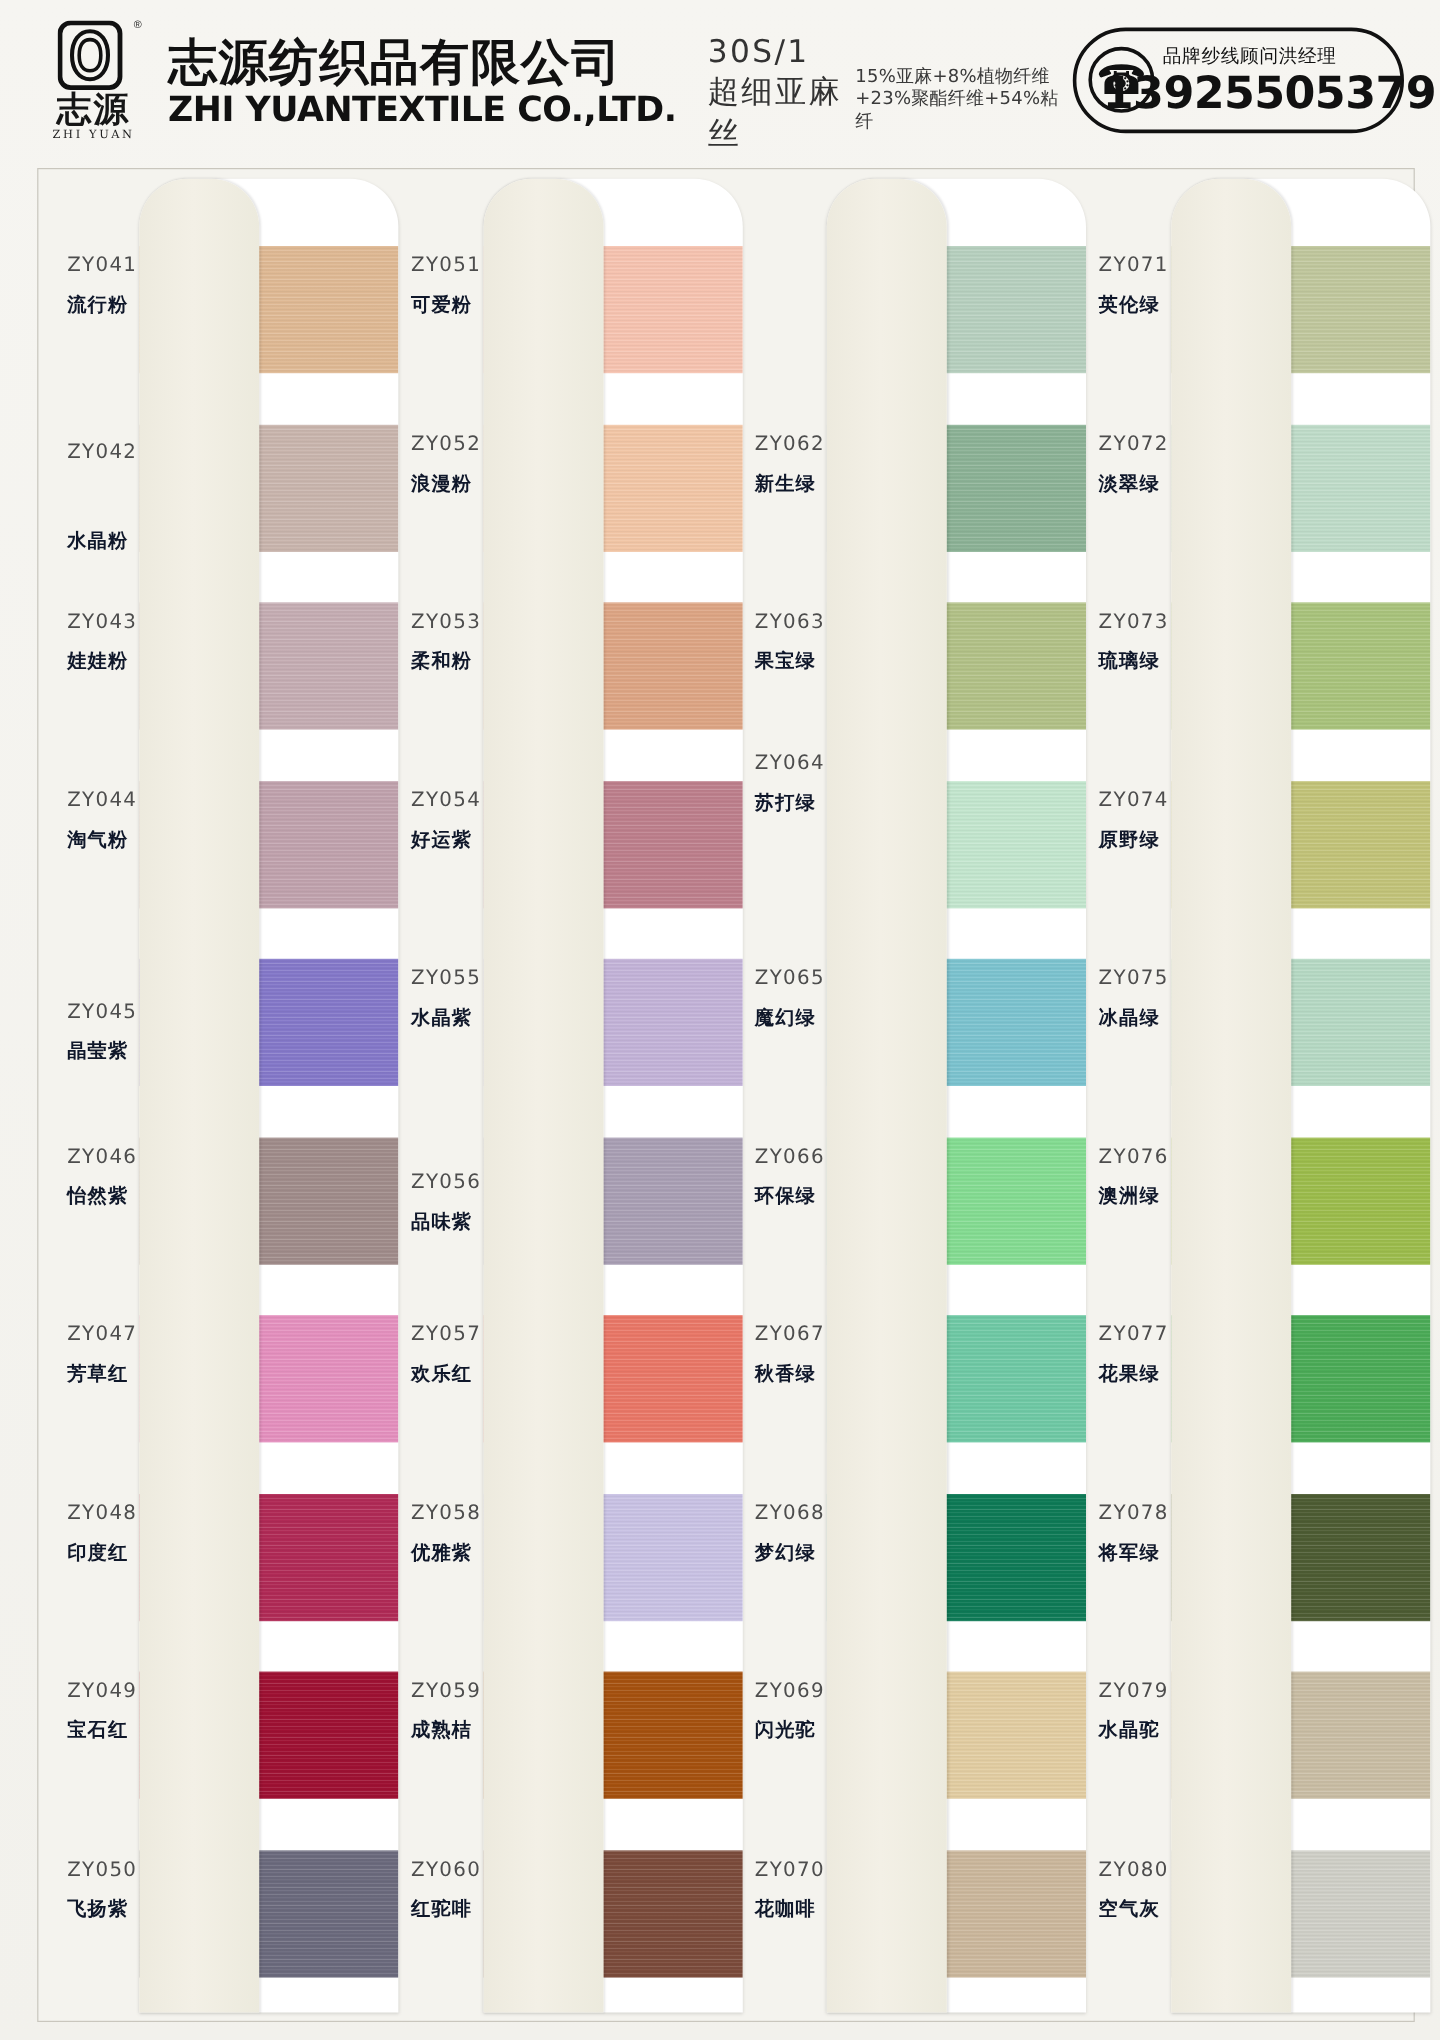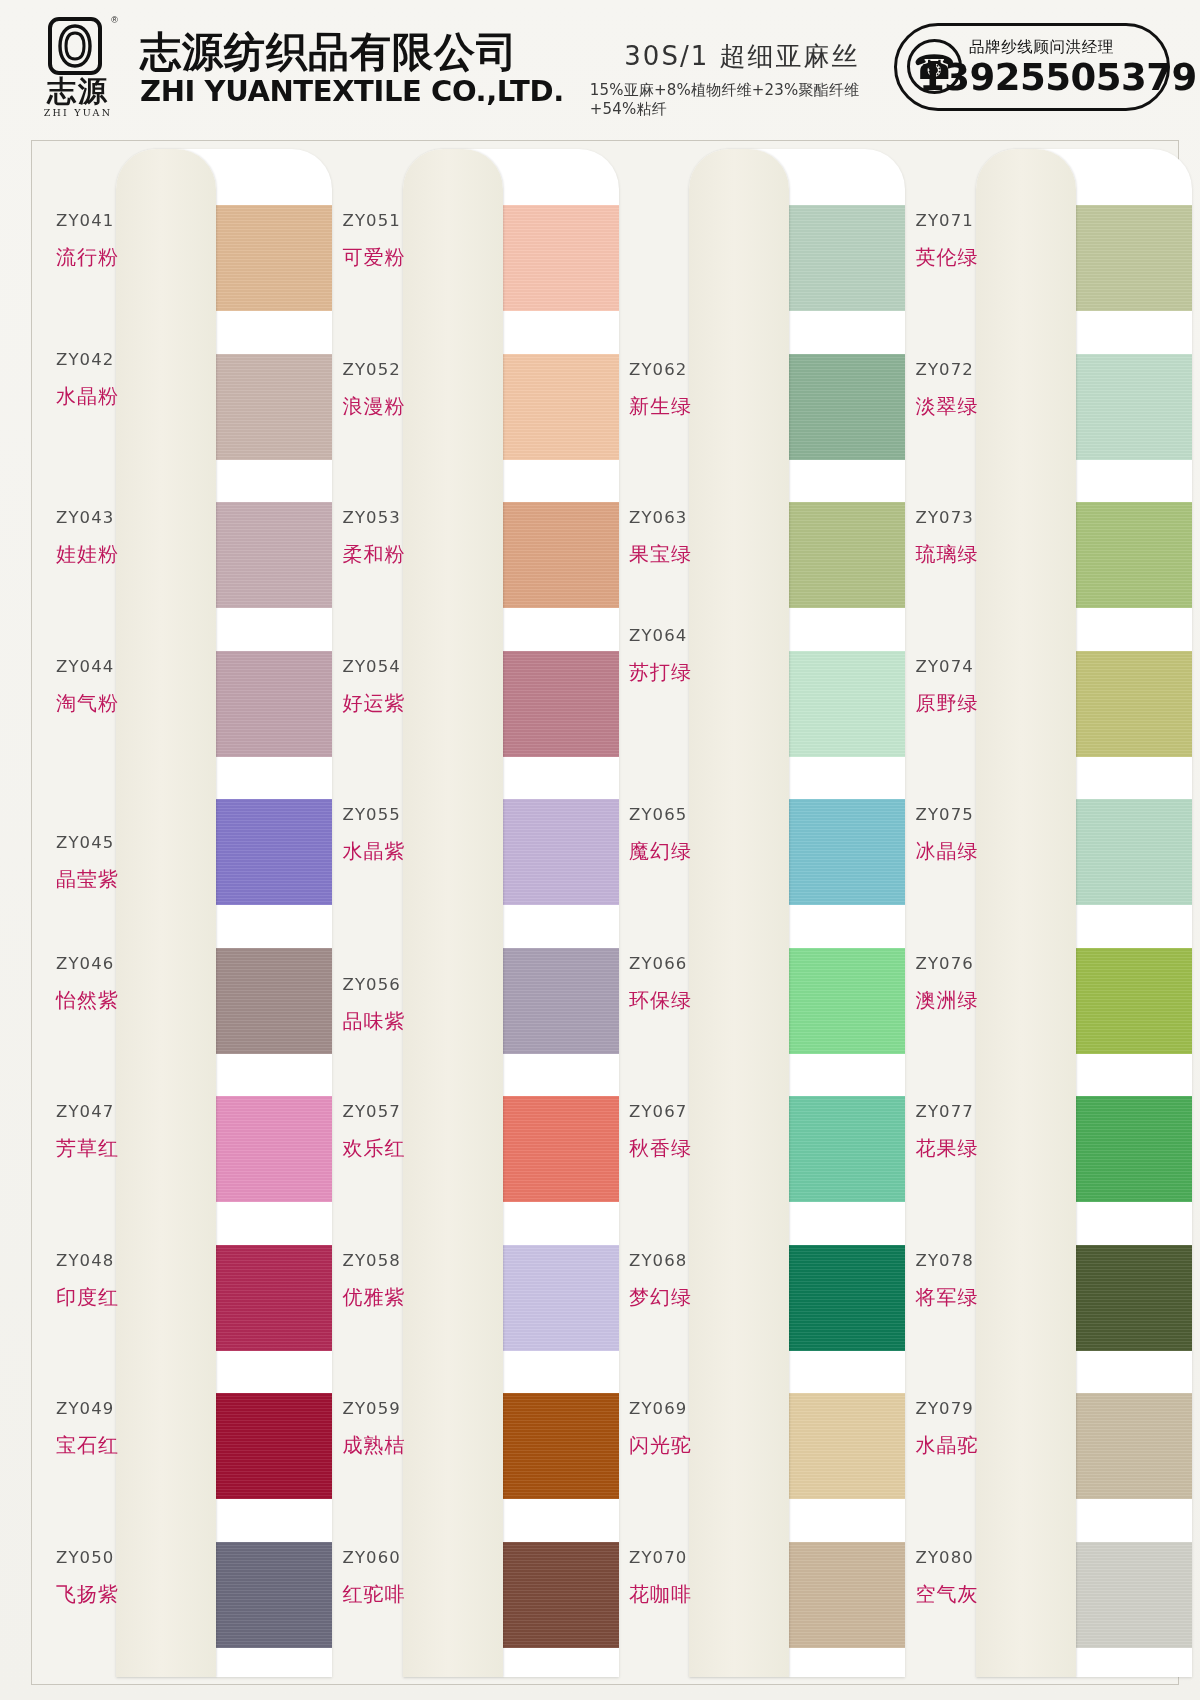--- a/index.html
+++ b/index.html
@@ -50,21 +50,21 @@
     font-size: 41px; font-weight: bold; letter-spacing: 1px;
     color: #111; line-height: 1.08;
   }
   .company-en {
     font-family: "DejaVu Sans", sans-serif;
     font-size: 29px; font-weight: bold; letter-spacing: -0.4px;
     color: #111; line-height: 1.12; margin-top: 1px;
   }
 
   .product {
-    flex: 1; display: flex; flex-direction: column;
+    flex: 1; display: flex; flex-direction: row;
     align-items: center; justify-content: center;
     margin-top: 24px; margin-left: 26px;
   }
   .product-title {
     font-size: 26px; color: #333; letter-spacing: 2px;
     font-family: "DejaVu Sans", sans-serif;
   }
   .product-comp {
     font-size: 15px; color: #3a3a3a; margin-top: 7px; letter-spacing: 0.2px;
     font-family: "DejaVu Sans", sans-serif;
@@ -138,22 +138,23 @@
   .label {
     position: absolute; left: 2px; width: 188px;
     display: flex; flex-direction: column; align-items: flex-start;
     padding-left: 22px;
   }
   .label .code {
     font-size: 16.5px; color: #4d4d4d; letter-spacing: 1.1px;
     font-family: "DejaVu Sans", sans-serif;
   }
   .label .cname {
-    font-size: 20px; color: #be185d; margin-top: 14px; letter-spacing: 1px;
-    font-family: "DejaVu Sans", sans-serif;
+    font-size: 16px; color: #0f172a; margin-top: 14px; letter-spacing: 1px;
+    font-family: "DejaVu Sans", sans-serif;
+    font-weight: bold;
   }
 </style>
 </head>
 <body>
 
 <div class="page">
 
   <div class="header">
 
     <div class="logo-block">
@@ -206,21 +207,21 @@
             <div class="swatch" title="ZY048 印度红" style="top: 1095.5px; height: 106px; background-color: rgb(176, 42, 86);"></div>
             <div class="swatch" title="ZY049 宝石红" style="top: 1244px; height: 106px; background-color: rgb(158, 17, 51);"></div>
             <div class="swatch" title="ZY050 飞扬紫" style="top: 1392.5px; height: 106px; background-color: rgb(107, 106, 125);"></div>
           </div>
           <div class="label-strip"></div>
           <div class="labels">
             <div class="label" style="top: 70px;">
               <div class="code">ZY041</div>
               <div class="cname">流行粉</div>
             </div>
-            <div class="label" style="top: 209px;">
+            <div class="label" style="top: 226px; gap: 41px;">
               <div class="code">ZY042</div>
               <div class="cname">水晶粉</div>
             </div>
             <div class="label" style="top: 367px;">
               <div class="code">ZY043</div>
               <div class="cname">娃娃粉</div>
             </div>
             <div class="label" style="top: 515.5px;">
               <div class="code">ZY044</div>
               <div class="cname">淘气粉</div>

